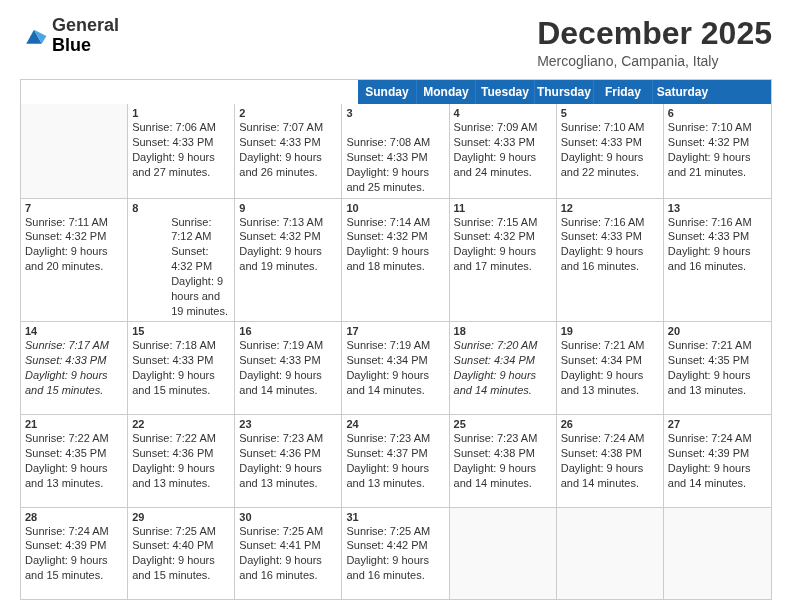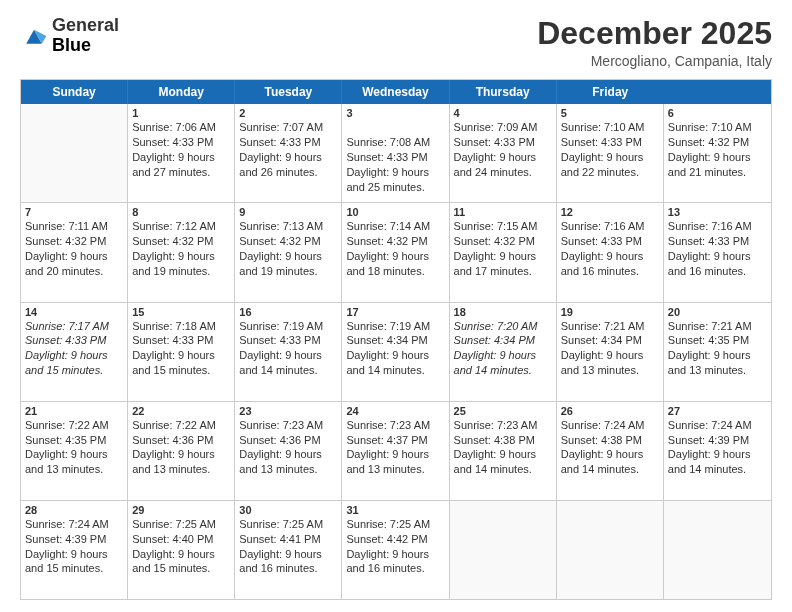--- a/index.html
+++ b/index.html
@@ -33,38 +33,38 @@
       font-weight: bold;
       line-height: 1.1;
     }
     .logo-text .general { color: #333; }
     .logo-text .blue { color: #000000; }
     .logo-icon {
       width: 28px;
       height: 28px;
     }
     .title-block {
-      text-align: right;
     }
     .month-title {
       font-size: 32px;
       font-weight: bold;
       color: #333;
       line-height: 1.1;
     }
     .location {
       font-size: 14px;
       color: #555;
       margin-top: 2px;
     }
     .calendar {
       flex: 1;
       display: flex;
       flex-direction: column;
       border: 1px solid #ccc;
+      align-items: flex-end;
     }
     .cal-header {
       display: grid;
       grid-template-columns: repeat(7, 1fr);
       background: #1a6bb5;
     }
     .cal-header-cell {
       color: #fff;
       font-size: 12px;
       font-weight: bold;
@@ -127,23 +127,23 @@
       <div class="month-title">December 2025</div>
       <div class="location">Mercogliano, Campania, Italy</div>
     </div>
   </div>
 
   <div class="calendar">
     <div class="cal-header">
     <div class="cal-header-cell">Sunday</div>
         <div class="cal-header-cell">Monday</div>
         <div class="cal-header-cell">Tuesday</div>
-        <div class="cal-header-cell">Wednesday</div>
         <div class="cal-header-cell">Thursday</div>
         <div class="cal-header-cell">Friday</div>
+        <div class="cal-header-cell">Saturday</div>
       </div>
     <div class="cal-body">
     <div class="cal-row">
           <div class="cal-cell empty"></div>
           <div class="cal-cell">
             <span class="day-num">1</span>
             <div class="cell-text" style="white-space: pre-line;">Sunrise: 7:06 AM
 Sunset: 4:33 PM
 Daylight: 9 hours and 27 minutes.</div>
           </div>
@@ -180,21 +180,21 @@
         </div>
         <div class="cal-row">
           <div class="cal-cell">
             <span class="day-num">7</span>
             <div class="cell-text" style="white-space: pre-line;">Sunrise: 7:11 AM
 Sunset: 4:32 PM
 Daylight: 9 hours and 20 minutes.</div>
           </div>
           <div class="cal-cell">
             <span class="day-num">8</span>
-            <div class="cell-text" style="white-space: pre-line;">Sunrise: 7:12 AM
+            <div class="cell-text" style="white-space: pre-line; margin-left: 39px;">Sunrise: 7:12 AM
 Sunset: 4:32 PM
 Daylight: 9 hours and 19 minutes.</div>
           </div>
           <div class="cal-cell">
             <span class="day-num">9</span>
             <div class="cell-text" style="white-space: pre-line;">Sunrise: 7:13 AM
 Sunset: 4:32 PM
 Daylight: 9 hours and 19 minutes.</div>
           </div>
           <div class="cal-cell">

